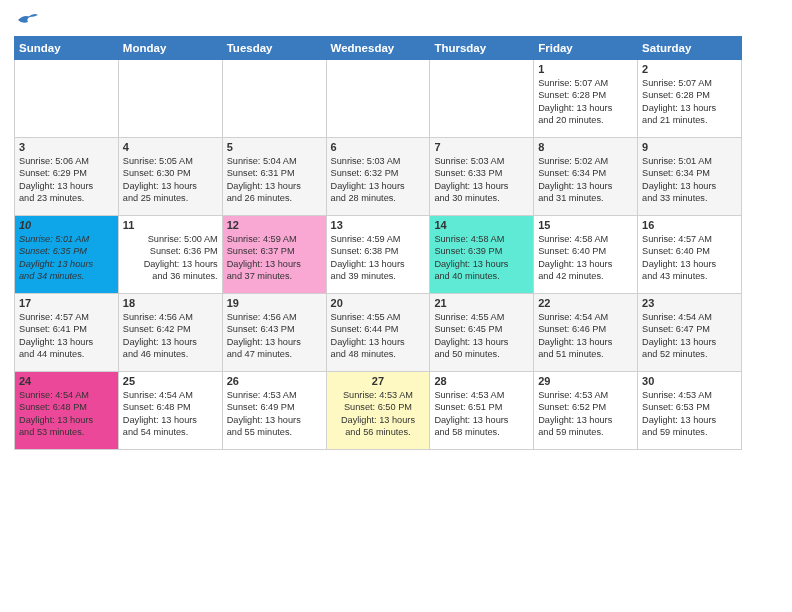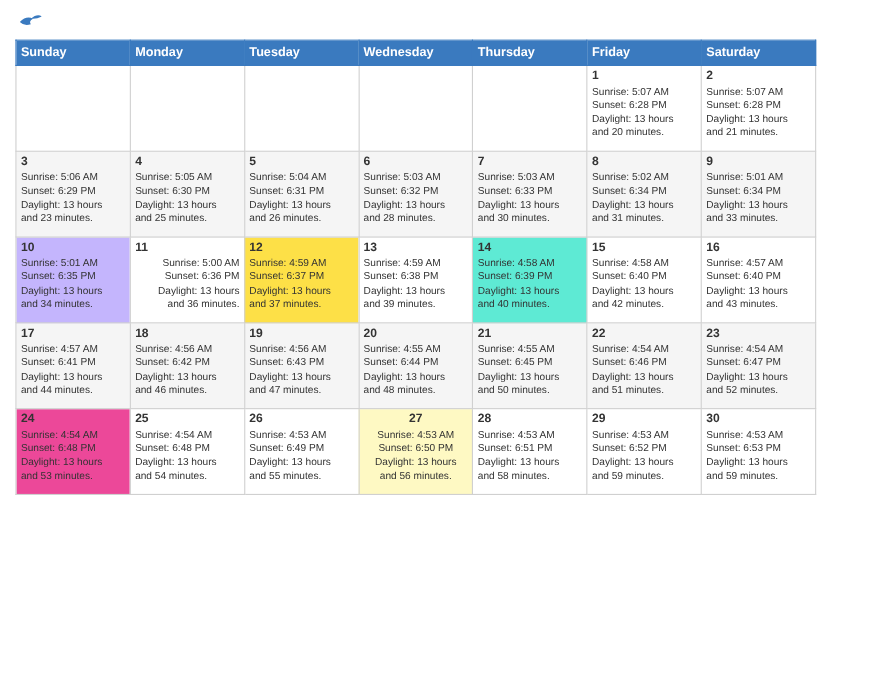--- a/index.html
+++ b/index.html
@@ -195,35 +195,35 @@
           </td>
           <td style="background: rgb(245, 245, 245);">
             <div class="day-num">9</div>
             <div class="cell-content" style="white-space: pre-line;">Sunrise: 5:01 AM
 Sunset: 6:34 PM
 Daylight: 13 hours
 and 33 minutes.</div>
           </td>
         </tr>
         <tr>
-          <td style="background: #c4b5fd;">
+          <td style="background: #0ea5e9; font-style: italic;">
             <div class="day-num">10</div>
             <div class="cell-content" style="white-space: pre-line;">Sunrise: 5:01 AM
 Sunset: 6:35 PM
 Daylight: 13 hours
 and 34 minutes.</div>
           </td>
           <td style="background: rgb(255, 255, 255);">
             <div class="day-num">11</div>
             <div class="cell-content" style="white-space: pre-line; text-align: right;">Sunrise: 5:00 AM
 Sunset: 6:36 PM
 Daylight: 13 hours
 and 36 minutes.</div>
           </td>
-          <td style="background: #fde047;">
+          <td style="background: #f9a8d4;">
             <div class="day-num">12</div>
             <div class="cell-content" style="white-space: pre-line;">Sunrise: 4:59 AM
 Sunset: 6:37 PM
 Daylight: 13 hours
 and 37 minutes.</div>
           </td>
           <td style="background: rgb(255, 255, 255);">
             <div class="day-num">13</div>
             <div class="cell-content" style="white-space: pre-line;">Sunrise: 4:59 AM
 Sunset: 6:38 PM

